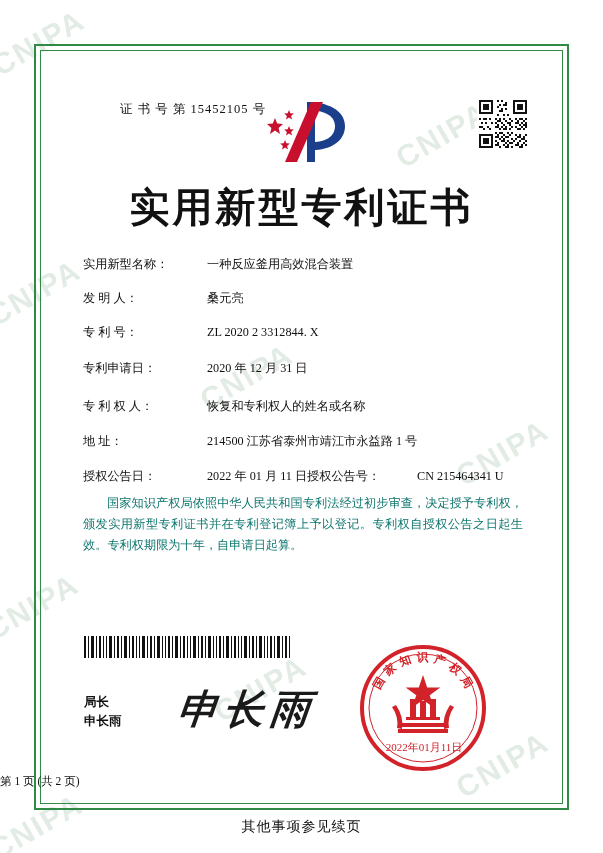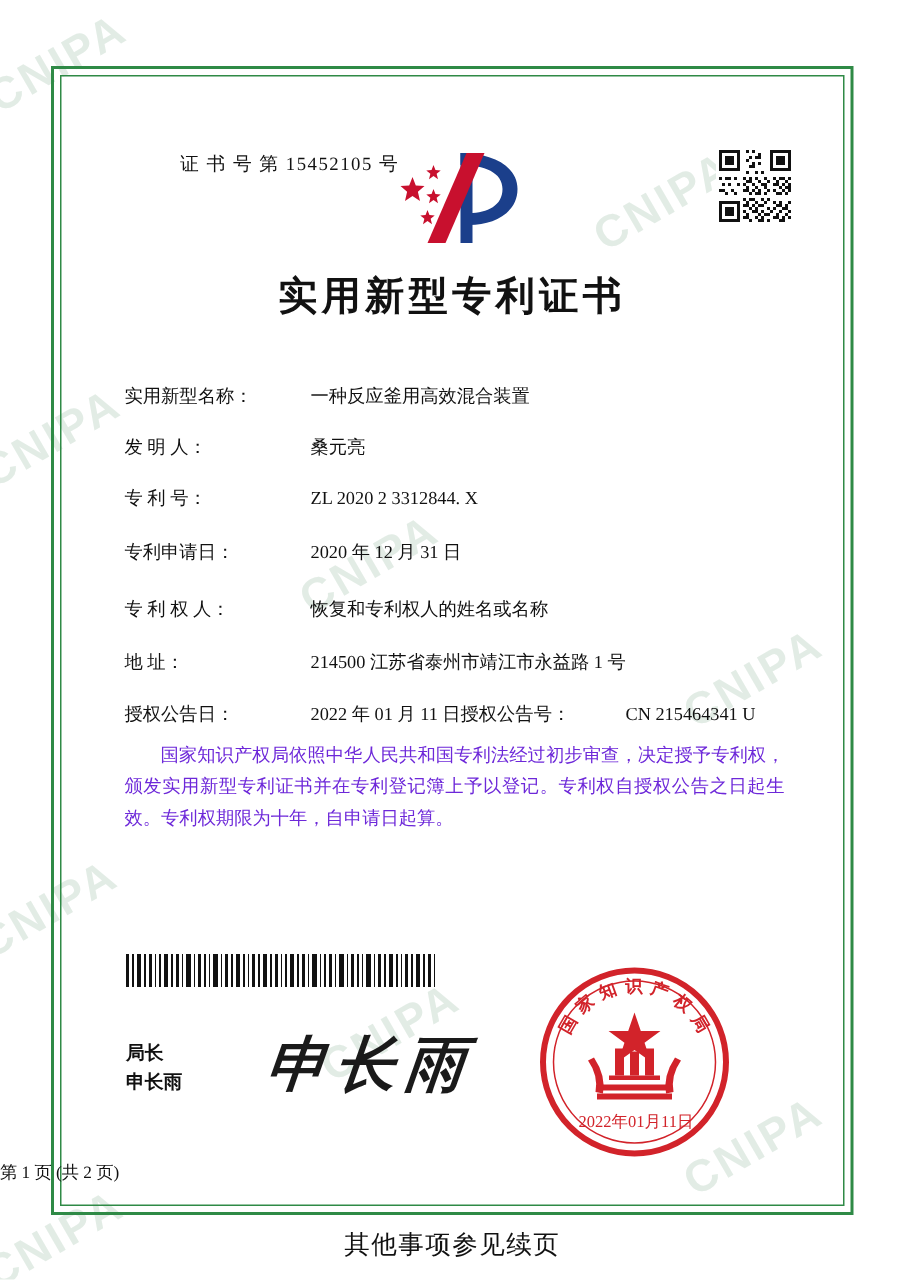--- a/index.html
+++ b/index.html
@@ -98,21 +98,21 @@
     height: 52px;
   }
 
   
   .title {
     position: absolute;
     left: 0;
     top: 180px;
     width: 603px;
     text-align: center;
-    font-size: 26px;
+    font-size: 40px;
     font-weight: 700;
     letter-spacing: 3px;
     color: #111;
     font-family: "Liberation Serif", "DejaVu Serif", serif;
   }
 
   
   .field {
     position: absolute;
     font-size: 12.2px;
@@ -138,21 +138,21 @@
   .f7b { left: 307px; top: 468px; }
   .f7b .lbl { width: 70px; }
 
   
   .para {
     position: absolute;
     left: 83px;
     width: 440px;
     font-size: 12.2px;
     line-height: 21px;
-    color: #6d28d9;
+    color: #0f766e;
     text-align: justify;
     text-indent: 24px;
   }
   .p1 { top: 493px; }
   .p2 { top: 562px; }
 
   
   .barcode {
     position: absolute;
     left: 84px;
@@ -212,21 +212,21 @@
     text-align: left;
     font-size: 11.5px;
     color: #111;
   }
   .footer-note {
     position: absolute;
     left: 0;
     top: 818px;
     width: 603px;
     text-align: center;
-    font-size: 17px;
+    font-size: 14px;
     color: #111;
     letter-spacing: 1px;
   }
 </style>
 </head>
 <body>
 
 <div class="wm wm1">CNIPA</div>
 <div class="wm wm2">CNIPA</div>
 <div class="wm wm3">CNIPA</div>

